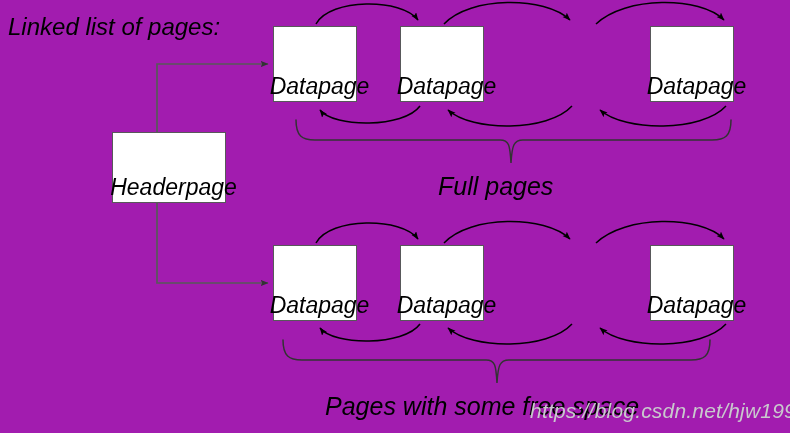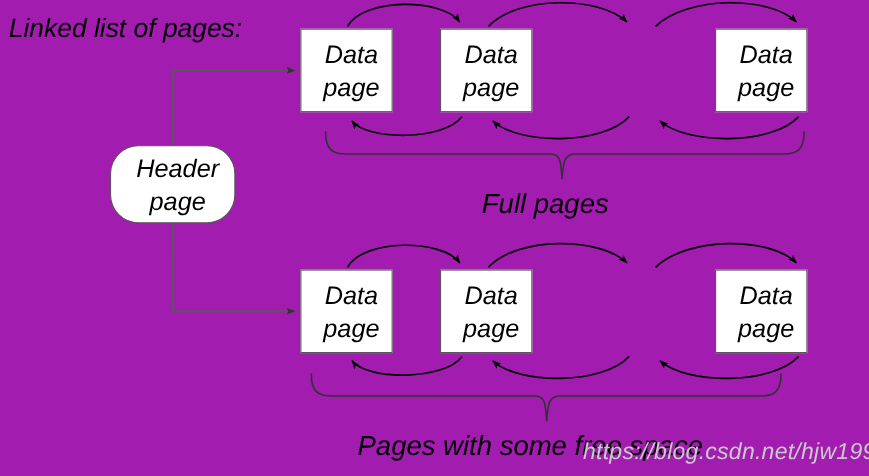--- a/index.html
+++ b/index.html
@@ -22,22 +22,21 @@
     top: 0;
     width: 790px;
     height: 433px;
   }
   .node-box {
     position: absolute;
     box-sizing: border-box;
     border: 1.6px solid #58585a;
     background: #ffffff;
     display: flex;
-    flex-direction: column;
-    align-items: center;
+    align-items: flex-end;
     justify-content: center;
     padding-left: 9px;
   }
   .node-line {
     font-size: 23px;
     line-height: 30px;
     color: #000000;
     white-space: nowrap;
   }
   .diagram-label {
@@ -138,21 +137,21 @@
                L486,360
                C495,360 496,365 497,383
                C498,365 500,360 509,360
                L691,360
                C704,360 710,356 710,340" fill="none" stroke="#333333" stroke-width="1.5" stroke-linecap="round"></path>
     </g>
   </svg>
 
   <div class="diagram-label" style="left:8px; top:13px;">Linked list of pages:</div>
 
-  <div class="node-box" style="left:100px; top:132px; width:114px; height:71px;border-radius:26px;">
+  <div class="node-box" style="left:112px; top:132px; width:114px; height:71px;">
     <span class="node-line">Header</span>
     <span class="node-line">page</span>
   </div>
 
   <div class="node-box" style="left:273px; top:26px; width:84px; height:76px;">
     <span class="node-line">Data</span>
     <span class="node-line">page</span>
   </div>
   <div class="node-box" style="left:400px; top:26px; width:84px; height:76px;">
     <span class="node-line">Data</span>

